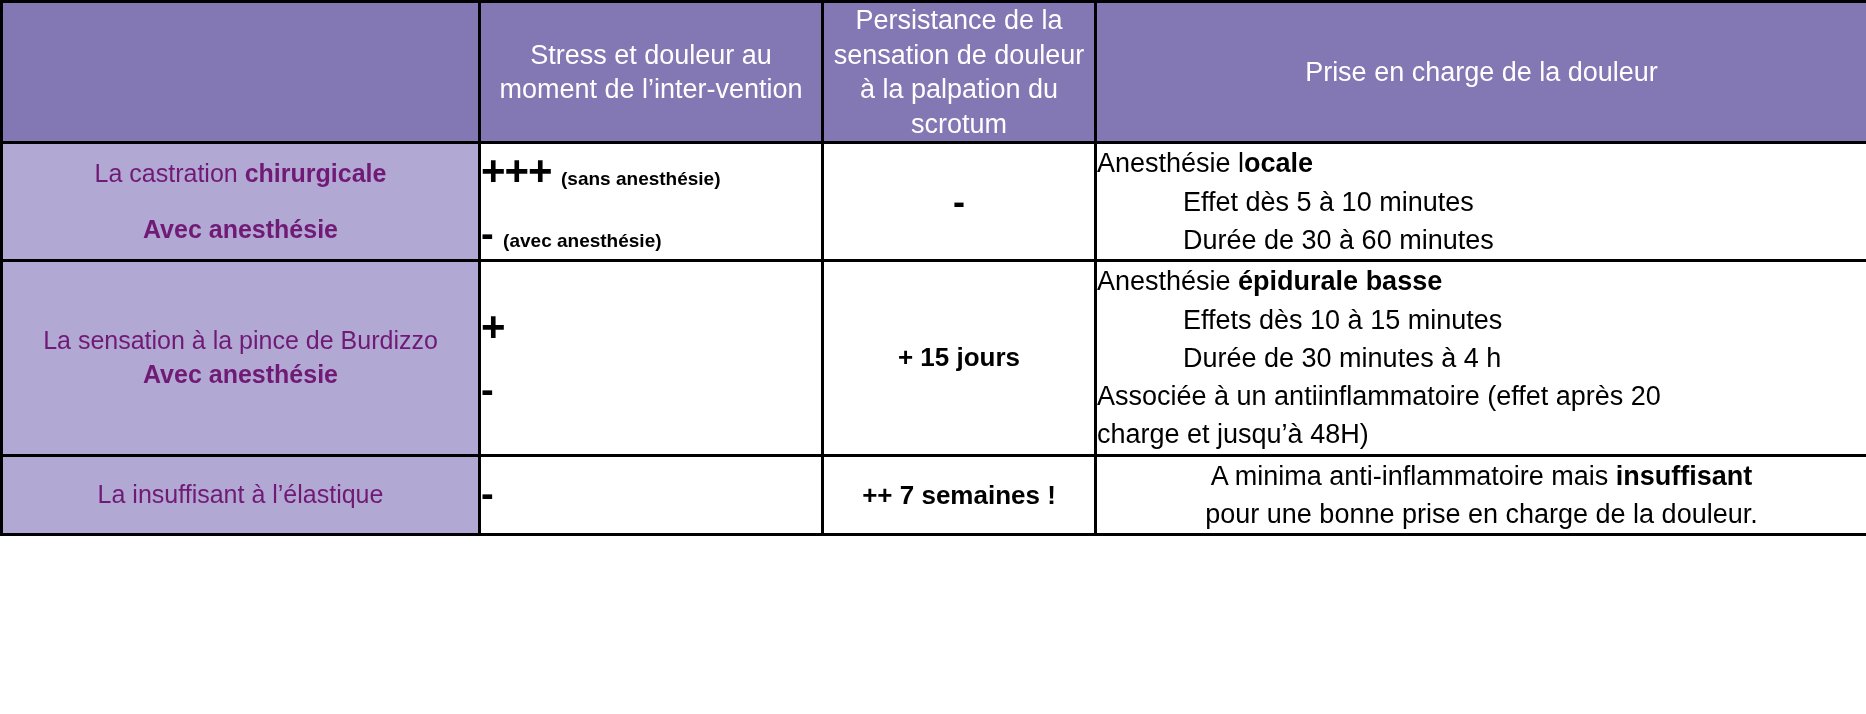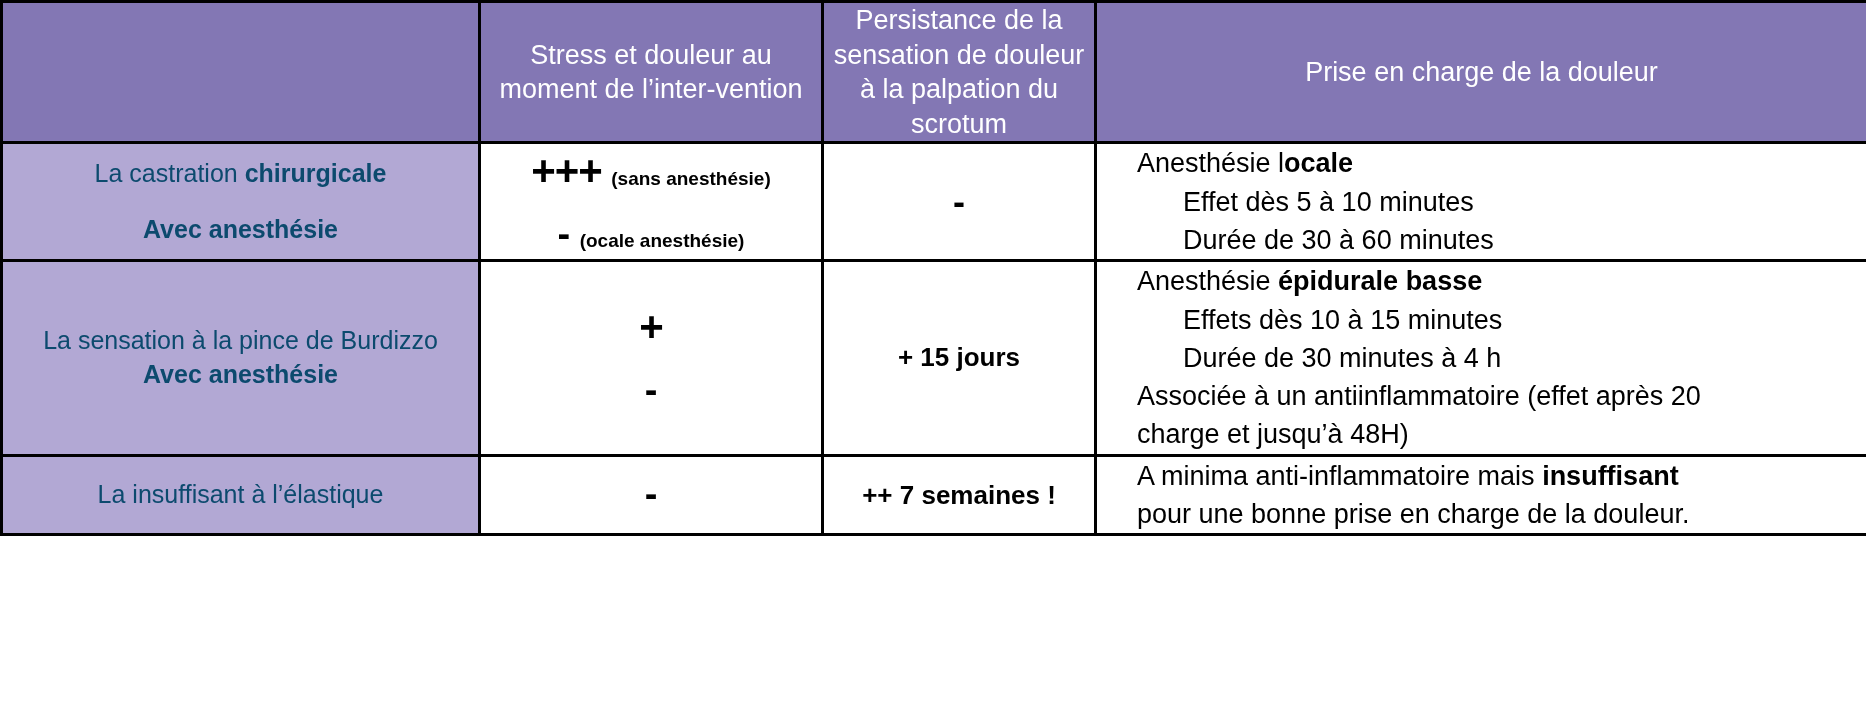--- a/index.html
+++ b/index.html
@@ -47,33 +47,32 @@
     font-size: 27px;
     line-height: 1.28;
     padding: 10px 14px;
     font-weight: normal;
   }
   .hdr.blank { padding: 0; }
 
   
   .rowlabel {
     background: #b2a8d4;
-    color: #0c4a6e;
+    color: #701a75;
     text-align: center;
     font-size: 25px;
     line-height: 1.35;
     padding: 14px 16px;
   }
   .rowlabel .b { font-weight: bold; }
   .rowlabel .spacer { display: block; height: 22px; }
 
   
   .score {
     background: #ffffff;
-    text-align: center;
     font-size: 34px;
     font-weight: bold;
     line-height: 1.2;
     padding: 10px 8px;
   }
   .score .big {
     font-size: 42px;
     font-weight: bold;
     letter-spacing: -1px;
   }
@@ -104,23 +103,23 @@
 
   
   .care {
     background: #ffffff;
     font-size: 27px;
     line-height: 1.42;
     padding: 10px 16px;
     text-align: left;
   }
   .care .indent { display: block; padding-left: 86px; }
-  .care .line { display: block; padding-left: 40px; }
+  .care .line { display: block; }
   .care b { font-weight: bold; }
-  .care.center { }
+  .care.center { text-align: center; }
 
   
   .cellpad { display: block; }
 </style>
 </head>
 <body>
 
 <div class="sheet">
   <table class="comparison">
     <colgroup>
@@ -147,21 +146,21 @@
           <span class="spacer"></span>
           <span class="b">Avec anesthésie</span>
         </td>
         <td class="score">
           <span class="line">
             <span class="big">+++</span>
             <span class="small">(sans anesthésie)</span>
           </span>
           <span class="line">
             <span class="minus-lg">-</span>
-            <span class="small">(ocale anesthésie)</span>
+            <span class="small">(avec anesthésie)</span>
           </span>
         </td>
         <td class="persist">
           <span class="dash">-</span>
         </td>
         <td class="care">
           <span class="line"><span>Anesthésie l</span><b>ocale</b></span>
           <span class="indent">Effet dès 5 à 10 minutes</span>
           <span class="indent">Durée de 30 à 60 minutes</span>
         </td>

